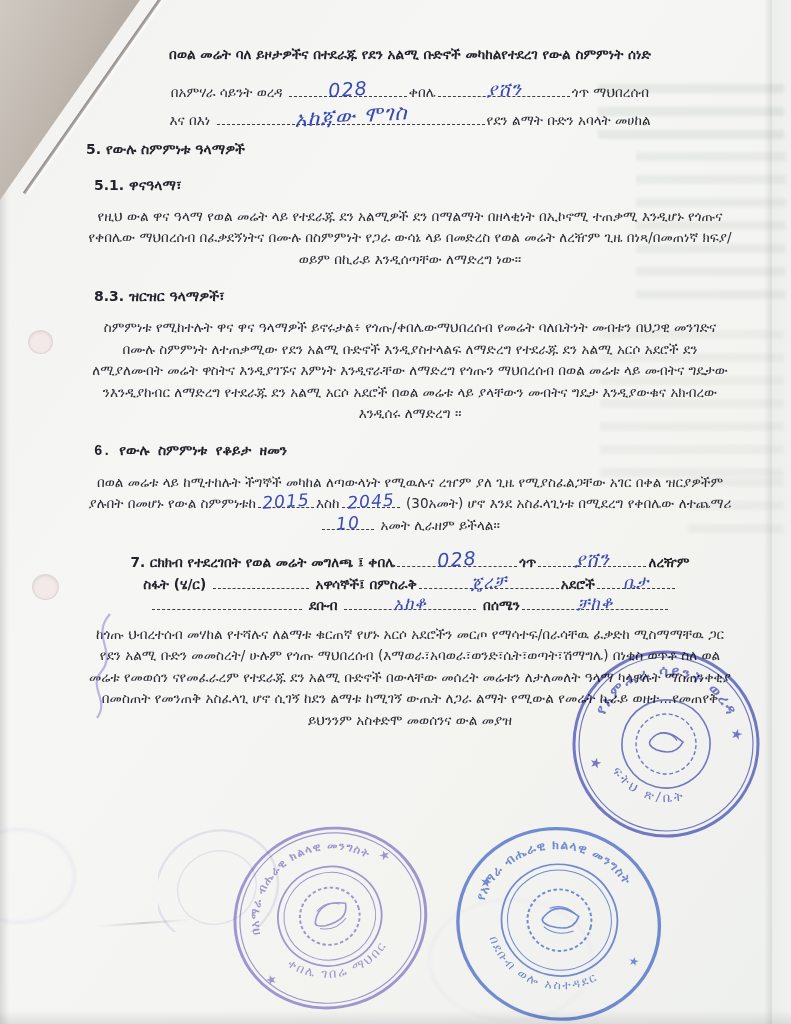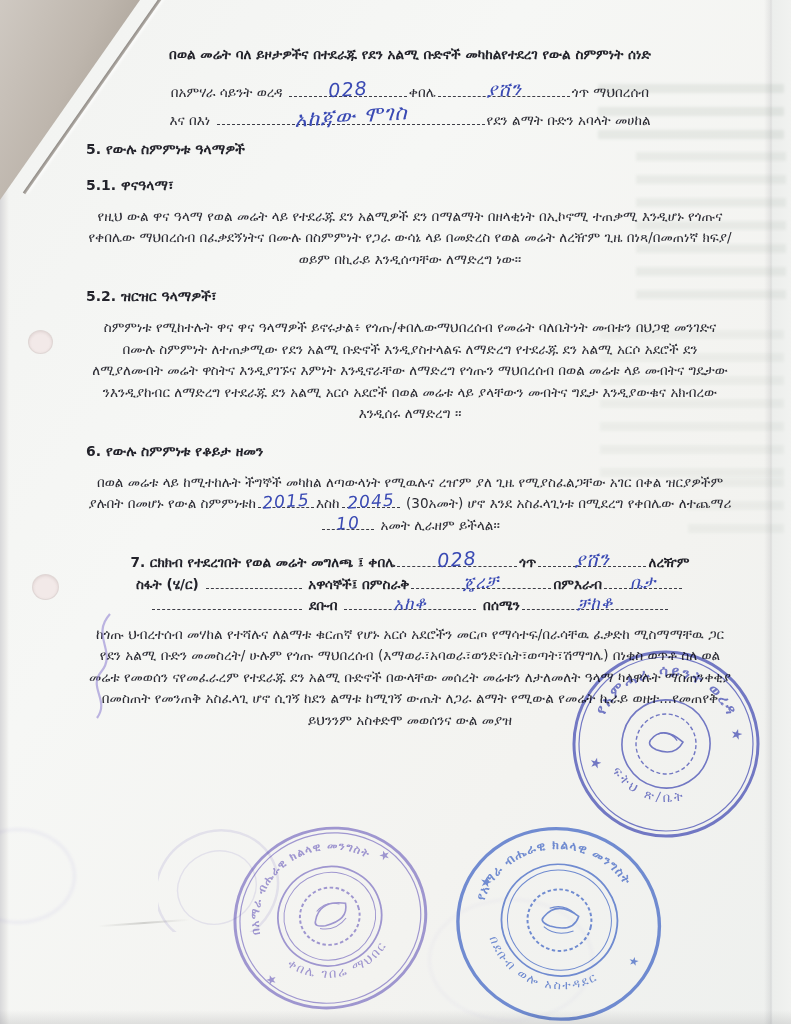--- a/index.html
+++ b/index.html
@@ -39,21 +39,21 @@
   
   .crease{position:absolute;left:98px;top:922px;width:92px;height:2px;
     background:linear-gradient(to right,rgba(0,0,0,0),rgba(140,140,135,.35),rgba(0,0,0,0));
     transform:rotate(-4deg);}
   
   .content{position:absolute;left:86px;top:44px;width:648px;}
   .just{text-align:justify;}
   p{margin:0;}
   .t{font-size:13.6px;line-height:21.5px;text-align:center;}
   .b{font-weight:bold;color:#23232b;}
-  .mb-lg{margin-bottom:16px;} .mb-md{margin-bottom:11px;} .mb-sm{margin-bottom:7px;}
+  .mb-lg{margin-bottom:16px;} .mb-md{margin-bottom:11px;margin-left:8px;} .mb-sm{margin-bottom:7px;}
   .h{font-size:14px;line-height:20px;}
   
   .fill{display:inline-block;position:relative;height:13px;vertical-align:baseline;
     border-bottom:1.7px dashed #3d3d46;margin:0 2px;}
   .hw{position:absolute;left:50%;bottom:-3px;transform:translateX(-50%) rotate(-4deg);
     color:#3a4ab4;font-size:17px;font-style:italic;letter-spacing:1px;
     white-space:nowrap;line-height:1;font-weight:500;}
   .hw-big{font-size:19px;}
   
   .stamp{position:absolute;mix-blend-mode:multiply;pointer-events:none;}
@@ -92,38 +92,38 @@
       <span>እና በእነ</span>
       <span class="fill" style="width:268px;"><span class="hw hw-big" style="font-size:21px;">አከጃው ሞገስ</span></span><span>የደን ልማት ቡድን አባላት መሀከል</span>
     </p>
 
 
     <p class="h b mb-lg">5. የውሉ ስምምነቱ ዓላማዎች</p>
 
     <p class="h b mb-md">5.1. ዋናዓላማ፣</p>
     <p class="t just mb-lg">የዚህ ውል ዋና ዓላማ የወል መሬት ላይ የተደራጁ ደን አልሚዎች ደን በማልማት በዘላቂነት በኢኮኖሚ ተጠቃሚ እንዲሆኑ የጎጡና የቀበሌው ማህበረሰብ በፈቃደኝነትና በሙሉ በስምምነት የጋራ ውሳኔ ላይ በመድረስ የወል መሬት ለረዥም ጊዜ በነጻ/በመጠነኛ ክፍያ/ ወይም በኪራይ እንዲሰጣቸው ለማድረግ ነው፡፡</p>
 
-    <p class="h b mb-md">5.2. ዝርዝር ዓላማዎች፣</p>
+    <p class="h b mb-md">8.3. ዝርዝር ዓላማዎች፣</p>
     <p class="t just mb-lg">ስምምነቱ የሚከተሉት ዋና ዋና ዓላማዎች ይኖሩታል፥ የጎጡ/ቀበሌውማህበረሰብ የመሬት ባለቤትነት መብቱን በህጋዊ መንገድና በሙሉ ስምምነት ለተጠቃሚው የደን አልሚ ቡድኖች እንዲያስተላልፍ ለማድረግ የተደራጁ ደን አልሚ አርሶ አደሮች ደን ለሚያለሙበት መሬት ዋስትና እንዲያገኙና እምነት እንዲኖራቸው ለማድረግ የጎጡን ማህበረሰብ በወል መሬቱ ላይ መብትና ግዴታው ንእንዲያከብር ለማድረግ የተደራጁ ደን አልሚ አርሶ አደሮች በወል መሬቱ ላይ ያላቸውን መብትና ግዴታ እንዲያውቁና አክብረው እንዲሰሩ ለማድረግ ፡፡</p>
 
-    <p class="h b mb-md" style="">6. የውሉ ስምምነቱ የቆይታ ዘመን</p>
+    <p class="h b mb-md" style="font-family:Liberation Mono, monospace;">6. የውሉ ስምምነቱ የቆይታ ዘመን</p>
     <p class="t just mb-lg">
       <span>በወል መሬቱ ላይ ከሚተከሉት ችግኞች መካከል ለጣውላነት የሚዉሉና ረዠም ያለ ጊዜ የሚያስፈልጋቸው አገር በቀል ዝርያዎችም ያሉበት በመሆኑ የውል ስምምነቱከ</span><span class="fill" style="width:56px;"><span class="hw">2015</span></span><span>እስከ</span><span class="fill" style="width:58px;"><span class="hw">2045</span></span>
       <span>(30አመት) ሆኖ እንደ አስፈላጊነቱ በሚደረግ የቀበሌው  ለተጨማሪ</span>
       <span class="fill" style="width:52px;"><span class="hw">10</span></span>
       <span>አመት ሊራዘም ይችላል፡፡</span>
     </p>
 
     <p class="t b just">
       <span>7. ርክክብ የተደረገበት የወል መሬት መግለጫ ፤ ቀበሌ</span><span class="fill" style="width:120px;"><span class="hw hw-big">028</span></span><span>ጎጥ</span><span class="fill" style="width:108px;"><span class="hw hw-big">ያሸን</span></span><span>ለረዥም</span>
     </p>
     <p class="t b just">
       <span>ስፋት (ሄ/ር)</span>
       <span class="fill" style="width:96px;"></span>
-      <span>አዋሳኞች፤ በምስራቅ</span><span class="fill" style="width:140px;"><span class="hw">ጄረቻ</span></span><span>በምእራብ</span><span class="fill" style="width:78px;"><span class="hw">ቤታ</span></span>
+      <span>አዋሳኞች፤ በምስራቅ</span><span class="fill" style="width:140px;"><span class="hw">ጄረቻ</span></span><span>አደሮች</span><span class="fill" style="width:78px;"><span class="hw">ቤታ</span></span>
     </p>
     <p class="t b just mb-sm">
       <span class="fill" style="width:150px;"></span>
       <span>ደቡብ</span>
       <span class="fill" style="width:132px;"><span class="hw">አከቆ</span></span>
       <span>በሰሜን</span><span class="fill" style="width:146px;"><span class="hw">ቻከቆ</span></span>
     </p>
 
 
     <p class="t just">ከጎጡ ህብረተሰብ መሃከል የተሻሉና ለልማቱ ቁርጠኛ የሆኑ አርሶ አደሮችን መርጦ የማሳተፍ/በራሳቸዉ ፈቃድከ ሚስማማቸዉ ጋር የደን አልሚ ቡድን መመስረት/ ሁሉም የጎጡ ማህበረሰብ (እማወራ፣አባወራ፣ወንድ፣ሴት፣ወጣት፣ሽማግሌ) በነቂስ ወጥቶ ስለ ወል መሬቱ የመወሰን ናየመፈራረም የተደራጁ ደን አልሚ ቡድኖች በውላቸው መሰረት መሬቱን ለታለመለት ዓላማ ካላዋሉት ማስጠንቀቂያ በመስጠት የመንጠቅ አስፈላጊ ሆኖ ሲገኝ ከደን ልማቱ ከሚገኝ ውጤት ለጋራ ልማት የሚውል የመሬት ኪራይ ወዘተ...የመጠየቅ ይህንንም አስቀድሞ መወሰንና ውል መያዝ</p>

